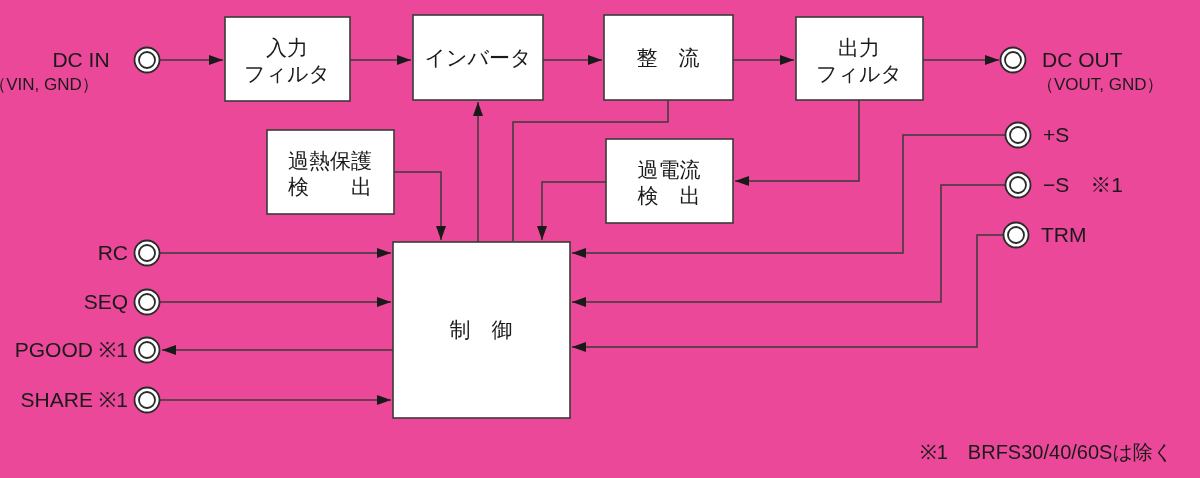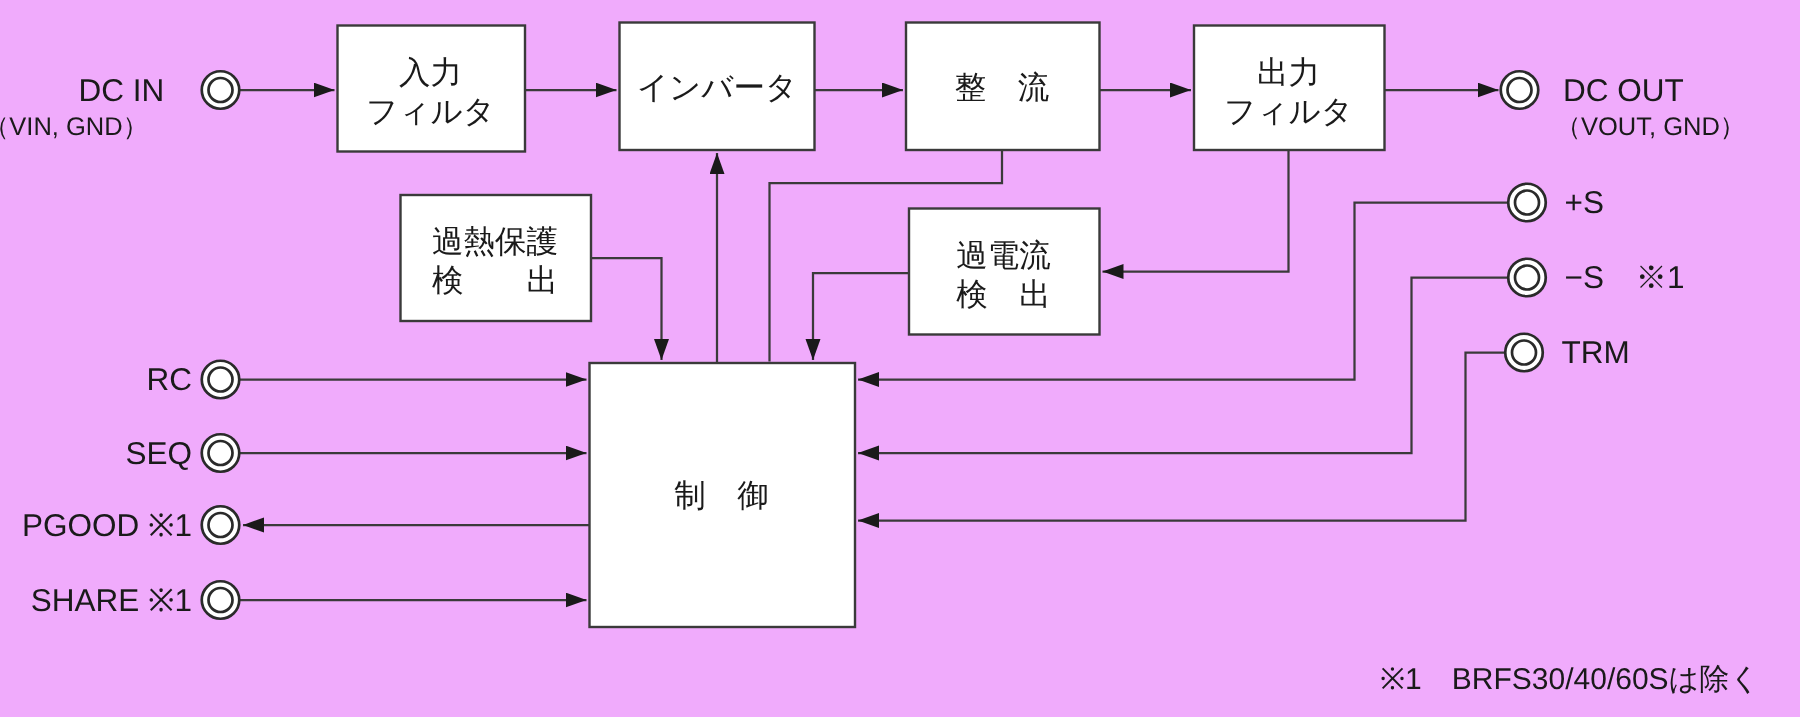--- a/index.html
+++ b/index.html
@@ -4,21 +4,21 @@
 <style>
   html, body {
     margin: 0;
     padding: 0;
     background: #ffffff;
   }
   .stage {
     position: relative;
     width: 1200px;
     height: 478px;
-    background: #f0abfc;
+    background: #ec4899;
     overflow: hidden;
     font-family: "Liberation Sans", sans-serif;
   }
   svg { display: block; }
   .box {
     fill: #ffffff;
     stroke: #3a3a3a;
     stroke-width: 1.6;
   }
   .wire {

